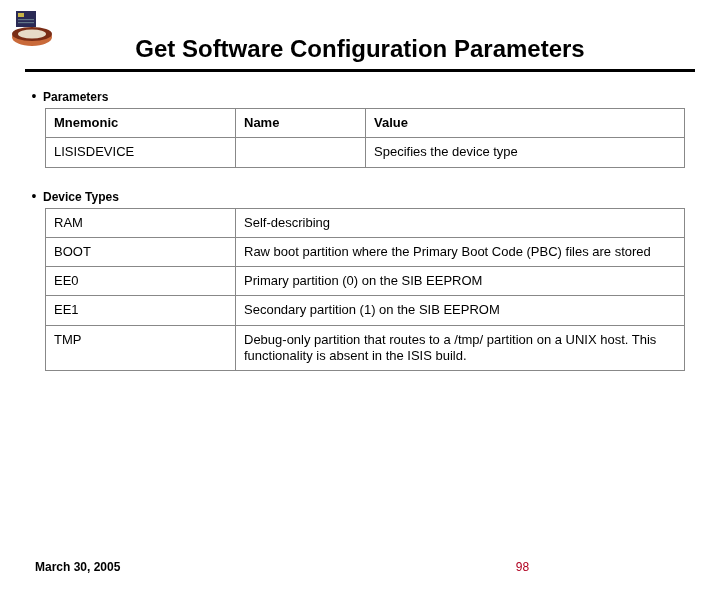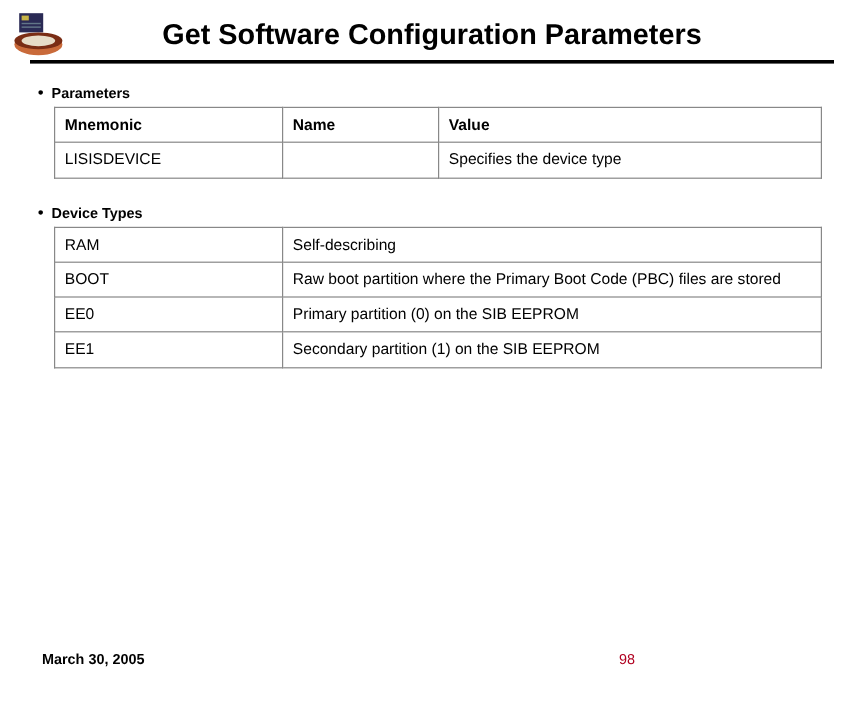--- a/index.html
+++ b/index.html
@@ -13,21 +13,21 @@
     position: relative;
   }
   .logo {
     position: absolute;
     top: 10px;
     left: 10px;
     width: 50px;
     height: 40px;
   }
   .title-wrap {
-    padding-top: 16px;
+    padding-top: 35px;
     text-align: center;
     margin: 0 25px 0 25px;
   }
   .title {
     font-size: 24px;
     font-weight: bold;
     display: inline-block;
     padding-bottom: 4px;
   }
   .rule {
@@ -71,21 +71,21 @@
     font-weight: bold;
   }
   
   .t1 td:nth-child(1){ width: 190px; }
   .t1 td:nth-child(2){ width: 130px; }
   .t1 td:nth-child(3){ }
   .t2 td:nth-child(1){ width: 190px; }
   .t2 td:nth-child(2){ }
   .footer {
     position: absolute;
-    bottom: 34px;
+    bottom: 16px;
     left: 0;
     width: 100%;
     padding: 0 35px;
     display: flex;
     font-size: 12px;
     font-weight: bold;
   }
   .footer .left { flex: 1; text-align: left; }
   .footer .mid  { flex: 1; text-align: center; }
   .footer .right{ flex: 1; text-align: center; color:#b00020; font-weight: normal;}
@@ -150,20 +150,24 @@
       <td>Raw boot partition where the Primary Boot Code (PBC) files are stored</td>
     </tr>
     <tr>
       <td>EE0</td>
       <td>Primary partition (0) on the SIB EEPROM</td>
     </tr>
     <tr>
       <td>EE1</td>
       <td>Secondary partition (1) on the SIB EEPROM</td>
     </tr>
+    <tr>
+      <td>TMP</td>
+      <td>Debug-only partition that routes to a /tmp/ partition on a UNIX host. This functionality is absent in the ISIS build.</td>
+    </tr>
   </tbody>
     </table>
 
 </div>
 
 <div class="footer">
   <div class="left">March 30, 2005</div>
   <div class="right">98</div>
 </div>
 

